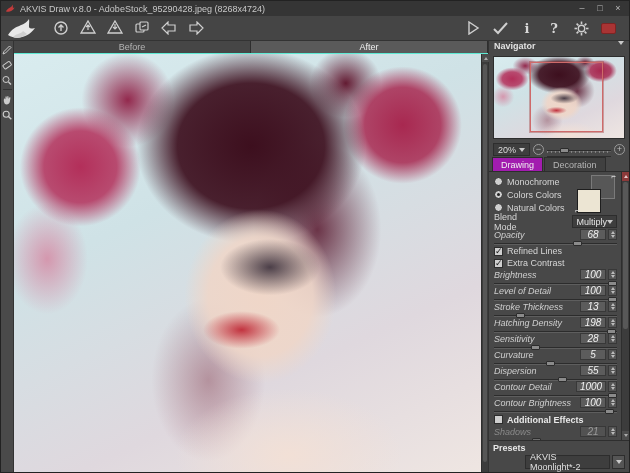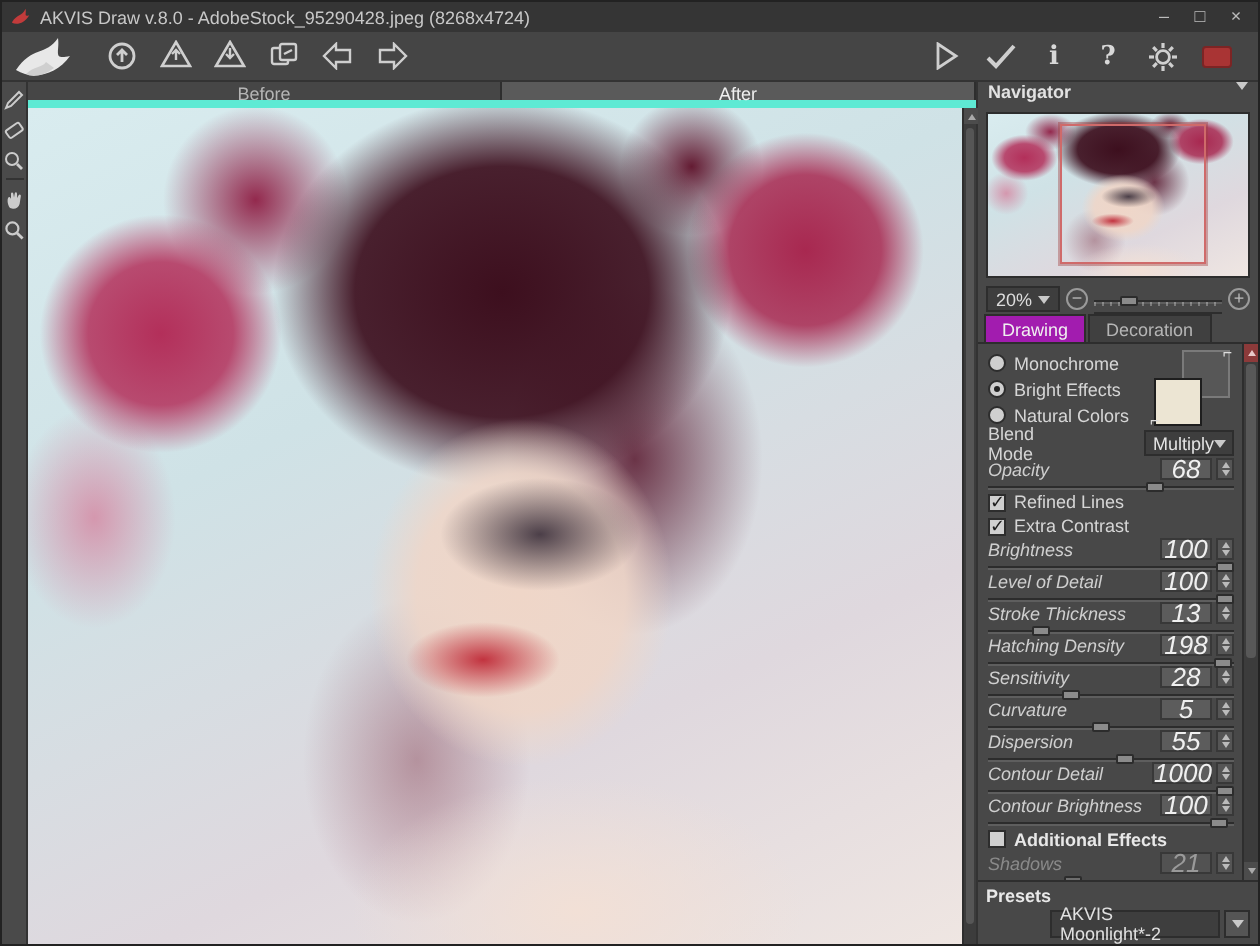--- a/index.html
+++ b/index.html
@@ -24,21 +24,21 @@
   
   .main { flex:1; display:flex; min-height:0; }
 
   
   .tools { width:13px; background:#4a4a4a; border-right:1px solid #333; display:flex; flex-direction:column; align-items:center; padding-top:3px; gap:4px; flex:0 0 auto; }
   .tool { width:11px; height:11px; display:flex; align-items:center; justify-content:center; }
   .tooldiv { width:9px; height:1px; background:#333; }
 
   
   .canvaswrap { flex:1; display:flex; flex-direction:column; min-width:0; position:relative; }
-  .ctabs { height:13px; display:flex; background:#fef9c3; border-bottom:4px solid #5eead4; flex:0 0 auto; }
+  .ctabs { height:13px; display:flex; background:#fef9c3; border-bottom:1px solid #5eead4; flex:0 0 auto; }
   .ctab { flex:1; text-align:center; line-height:12px; font-size:9px; color:#b5b5b5; border-right:1px solid #2e2e2e; background:#464646; }
   .ctab.active { background:#5a5a5a; color:#efefef; }
   .canvas { flex:1; position:relative; min-height:0; }
   .artwork { position:absolute; inset:0;
     background:
       radial-gradient(9% 5% at 48% 66%, #c2333f 0%, rgba(194,51,63,0) 90%),
       radial-gradient(14% 9% at 54% 51%, rgba(35,25,40,.8), rgba(35,25,40,0) 75%),
       radial-gradient(20% 26% at 52% 58%, #efd6c8 0%, rgba(239,214,200,.88) 55%, rgba(239,214,200,0) 80%),
       radial-gradient(30% 20% at 58% 96%, #f2e0d6 0%, rgba(242,224,214,0) 80%),
       radial-gradient(16% 26% at 41% 78%, rgba(120,40,60,.4), rgba(120,40,60,0) 75%),
@@ -90,21 +90,21 @@
   .sw-front { position:absolute; left:0; bottom:0; width:24px; height:24px; background:#ece5d3; border:1px solid #1e1e1e; }
   .sw-arrow { position:absolute; font-size:8px; color:#ddd; }
 
   .blendrow { height:15px; display:flex; align-items:center; gap:4px; flex:0 0 auto; }
   .dropdown { flex:1; height:13px; background:#3e3e3e; border:1px solid #2d2d2d; display:flex; align-items:center; padding:0 3px; color:#e4e4e4;margin-left:41px; }
   .dropdown .fill { flex:1; }
 
   .pblock { height:16px; flex:0 0 auto;font-style:italic; }
   .prow { height:11px; display:flex; align-items:center; gap:2px; }
   .plabel { flex:1; color:#cfcfcf; white-space:nowrap; overflow:hidden; }
-  .pval { width:26px; height:11px; background:#5c5c5c; border:1px solid #383838; color:#f0f0f0; text-align:center; line-height:10px; font-size:13px; }
+  .pval { width:26px; height:11px; background:#5c5c5c; border:1px solid #383838; color:#f0f0f0; text-align:center; line-height:10px; font-size:10px; }
   .pval.wide { width:30px; }
   .spin { width:9px; height:11px; background:#555; border:1px solid #383838; display:flex; flex-direction:column; align-items:center; justify-content:center; gap:1px; }
   .spin .u { width:0;height:0;border-left:2px solid transparent;border-right:2px solid transparent;border-bottom:3px solid #bbb; }
   .spin .d { width:0;height:0;border-left:2px solid transparent;border-right:2px solid transparent;border-top:3px solid #bbb; }
   .slider { position:relative; height:5px; margin-top:1px; }
   .slider::before { content:""; position:absolute; left:0; right:0; top:2px; height:1px; background:#2c2c2c; box-shadow:0 1px 0 rgba(255,255,255,.12); }
   .slider .handle { position:absolute; top:0; width:9px; height:5px; background:#8b8b8b; border:1px solid #2c2c2c; border-radius:1px; }
 
   .checkrow { height:12px; display:flex; align-items:center; gap:4px; flex:0 0 auto; }
   .checkbox { width:9px; height:9px; background:#cfcfcf; border:1px solid #2d2d2d; position:relative; flex:0 0 auto; }
@@ -292,21 +292,21 @@
 
       <div class="settings">
 
         <div class="radioarea">
           <div class="radiorow">
             <span class="radio" data-selected="false"></span>
             <span>Monochrome</span>
           </div>
           <div class="radiorow">
             <span class="radio" data-selected="true"></span>
-            <span>Bright Effects</span>
+            <span>Colors Colors</span>
           </div>
           <div class="radiorow">
             <span class="radio" data-selected="false"></span>
             <span>Natural Colors</span>
           </div>
           <div class="swatches">
             <div class="sw-back"></div>
             <div class="sw-front"></div>
             <span class="sw-arrow" style="right:-1px; top:-3px;">⌐</span>
             <span class="sw-arrow" style="left:-2px; bottom:-2px;">⌐</span>

